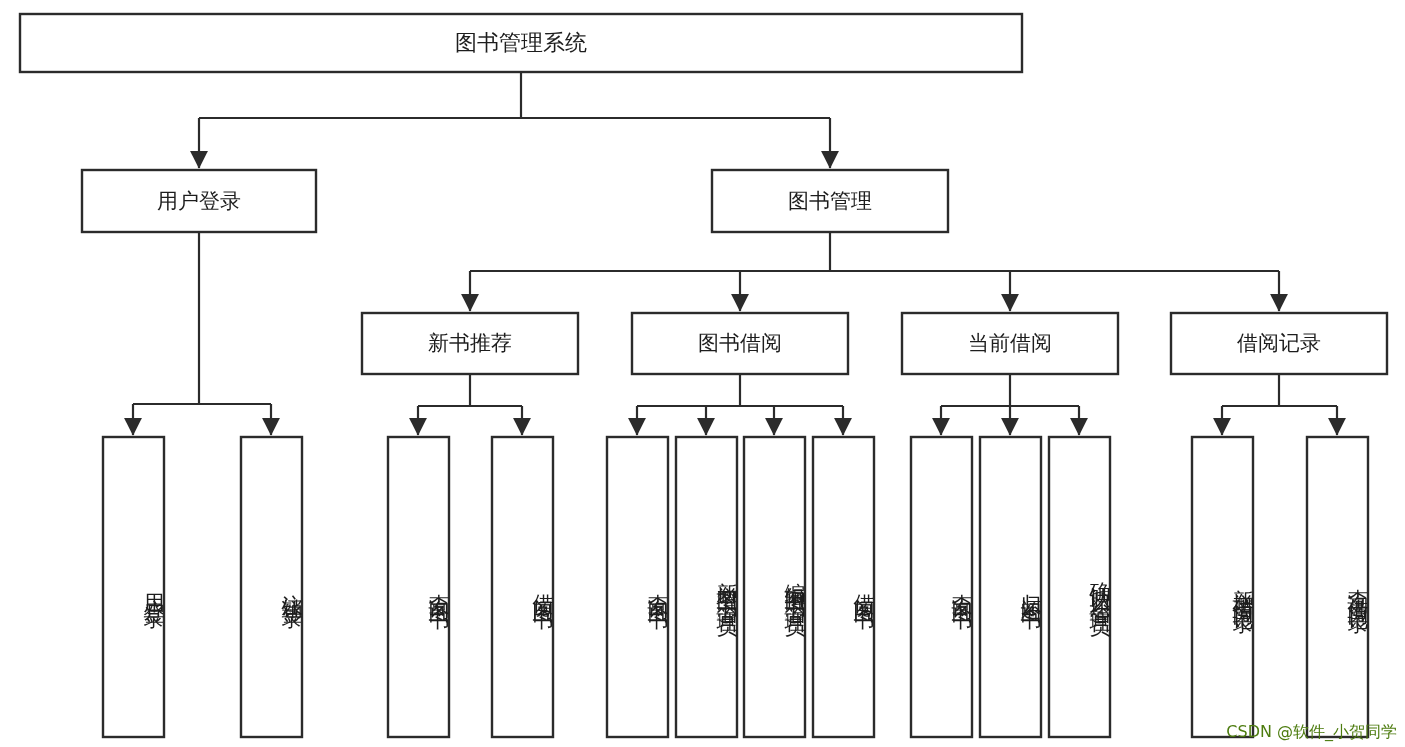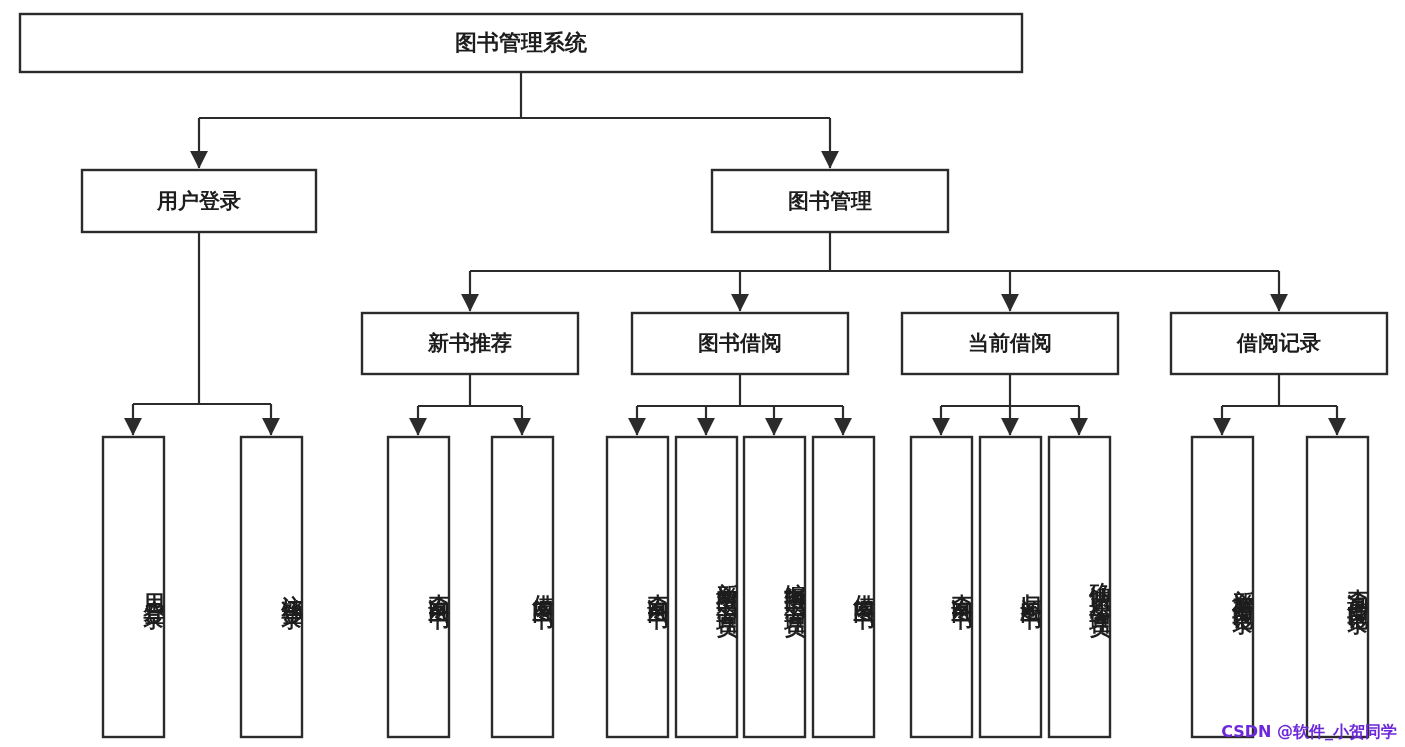--- a/index.html
+++ b/index.html
@@ -11,21 +11,20 @@
     width: 1405px;
     height: 747px;
     overflow: hidden;
     font-family: "DejaVu Sans", "Liberation Sans", sans-serif;
   }
   #diagram-root {
     position: relative;
     width: 1405px;
     height: 747px;
     background: #ffffff;
-    font-weight: bold;
   }
   svg.flow {
     position: absolute;
     top: 0;
     left: 0;
     width: 1405px;
     height: 747px;
     display: block;
   }
   .node-rect {
@@ -65,21 +64,21 @@
     text-align: center;
     white-space: nowrap;
     user-select: none;
   }
   #watermark {
     position: absolute;
     right: 8px;
     bottom: 4px;
     font-family: "DejaVu Sans", "Liberation Sans", sans-serif;
     font-size: 16px;
-    color: #6d28d9;
+    color: #4d7c0f;
     white-space: nowrap;
     user-select: none;
   }
 </style>
 </head>
 <body>
 
 <div id="diagram-root">
 
   <svg class="flow" viewBox="0 0 1405 747">

